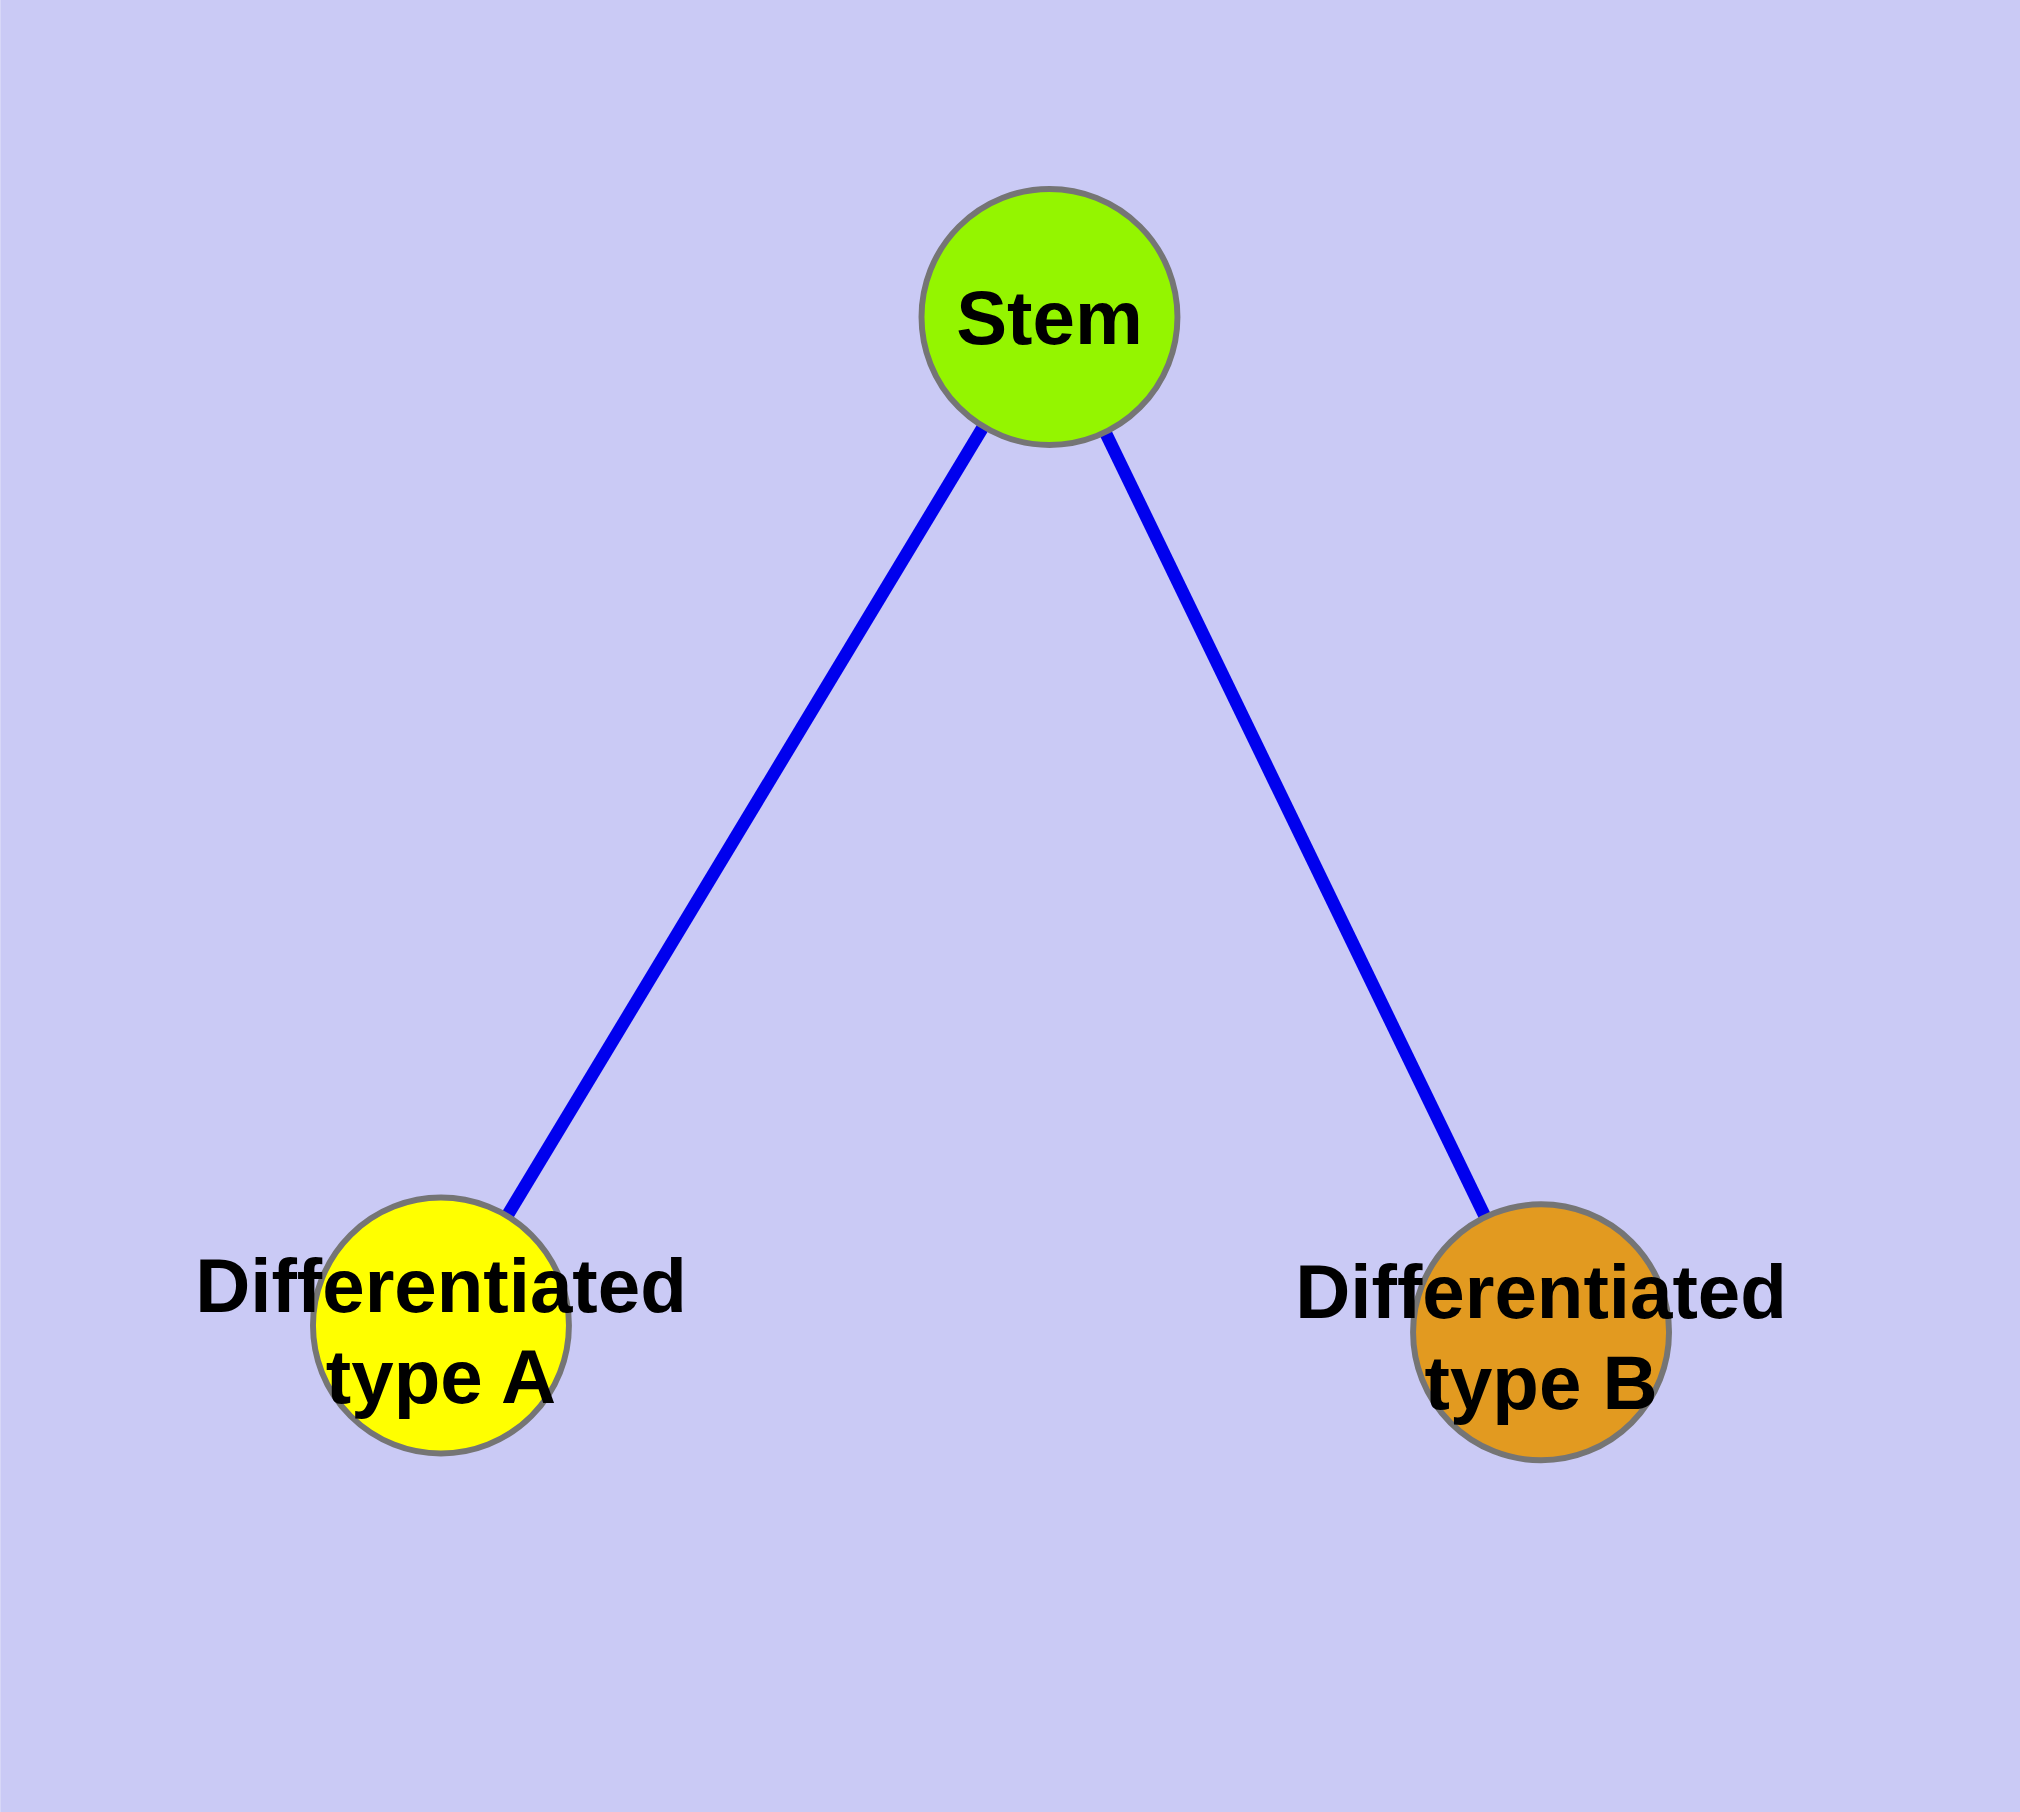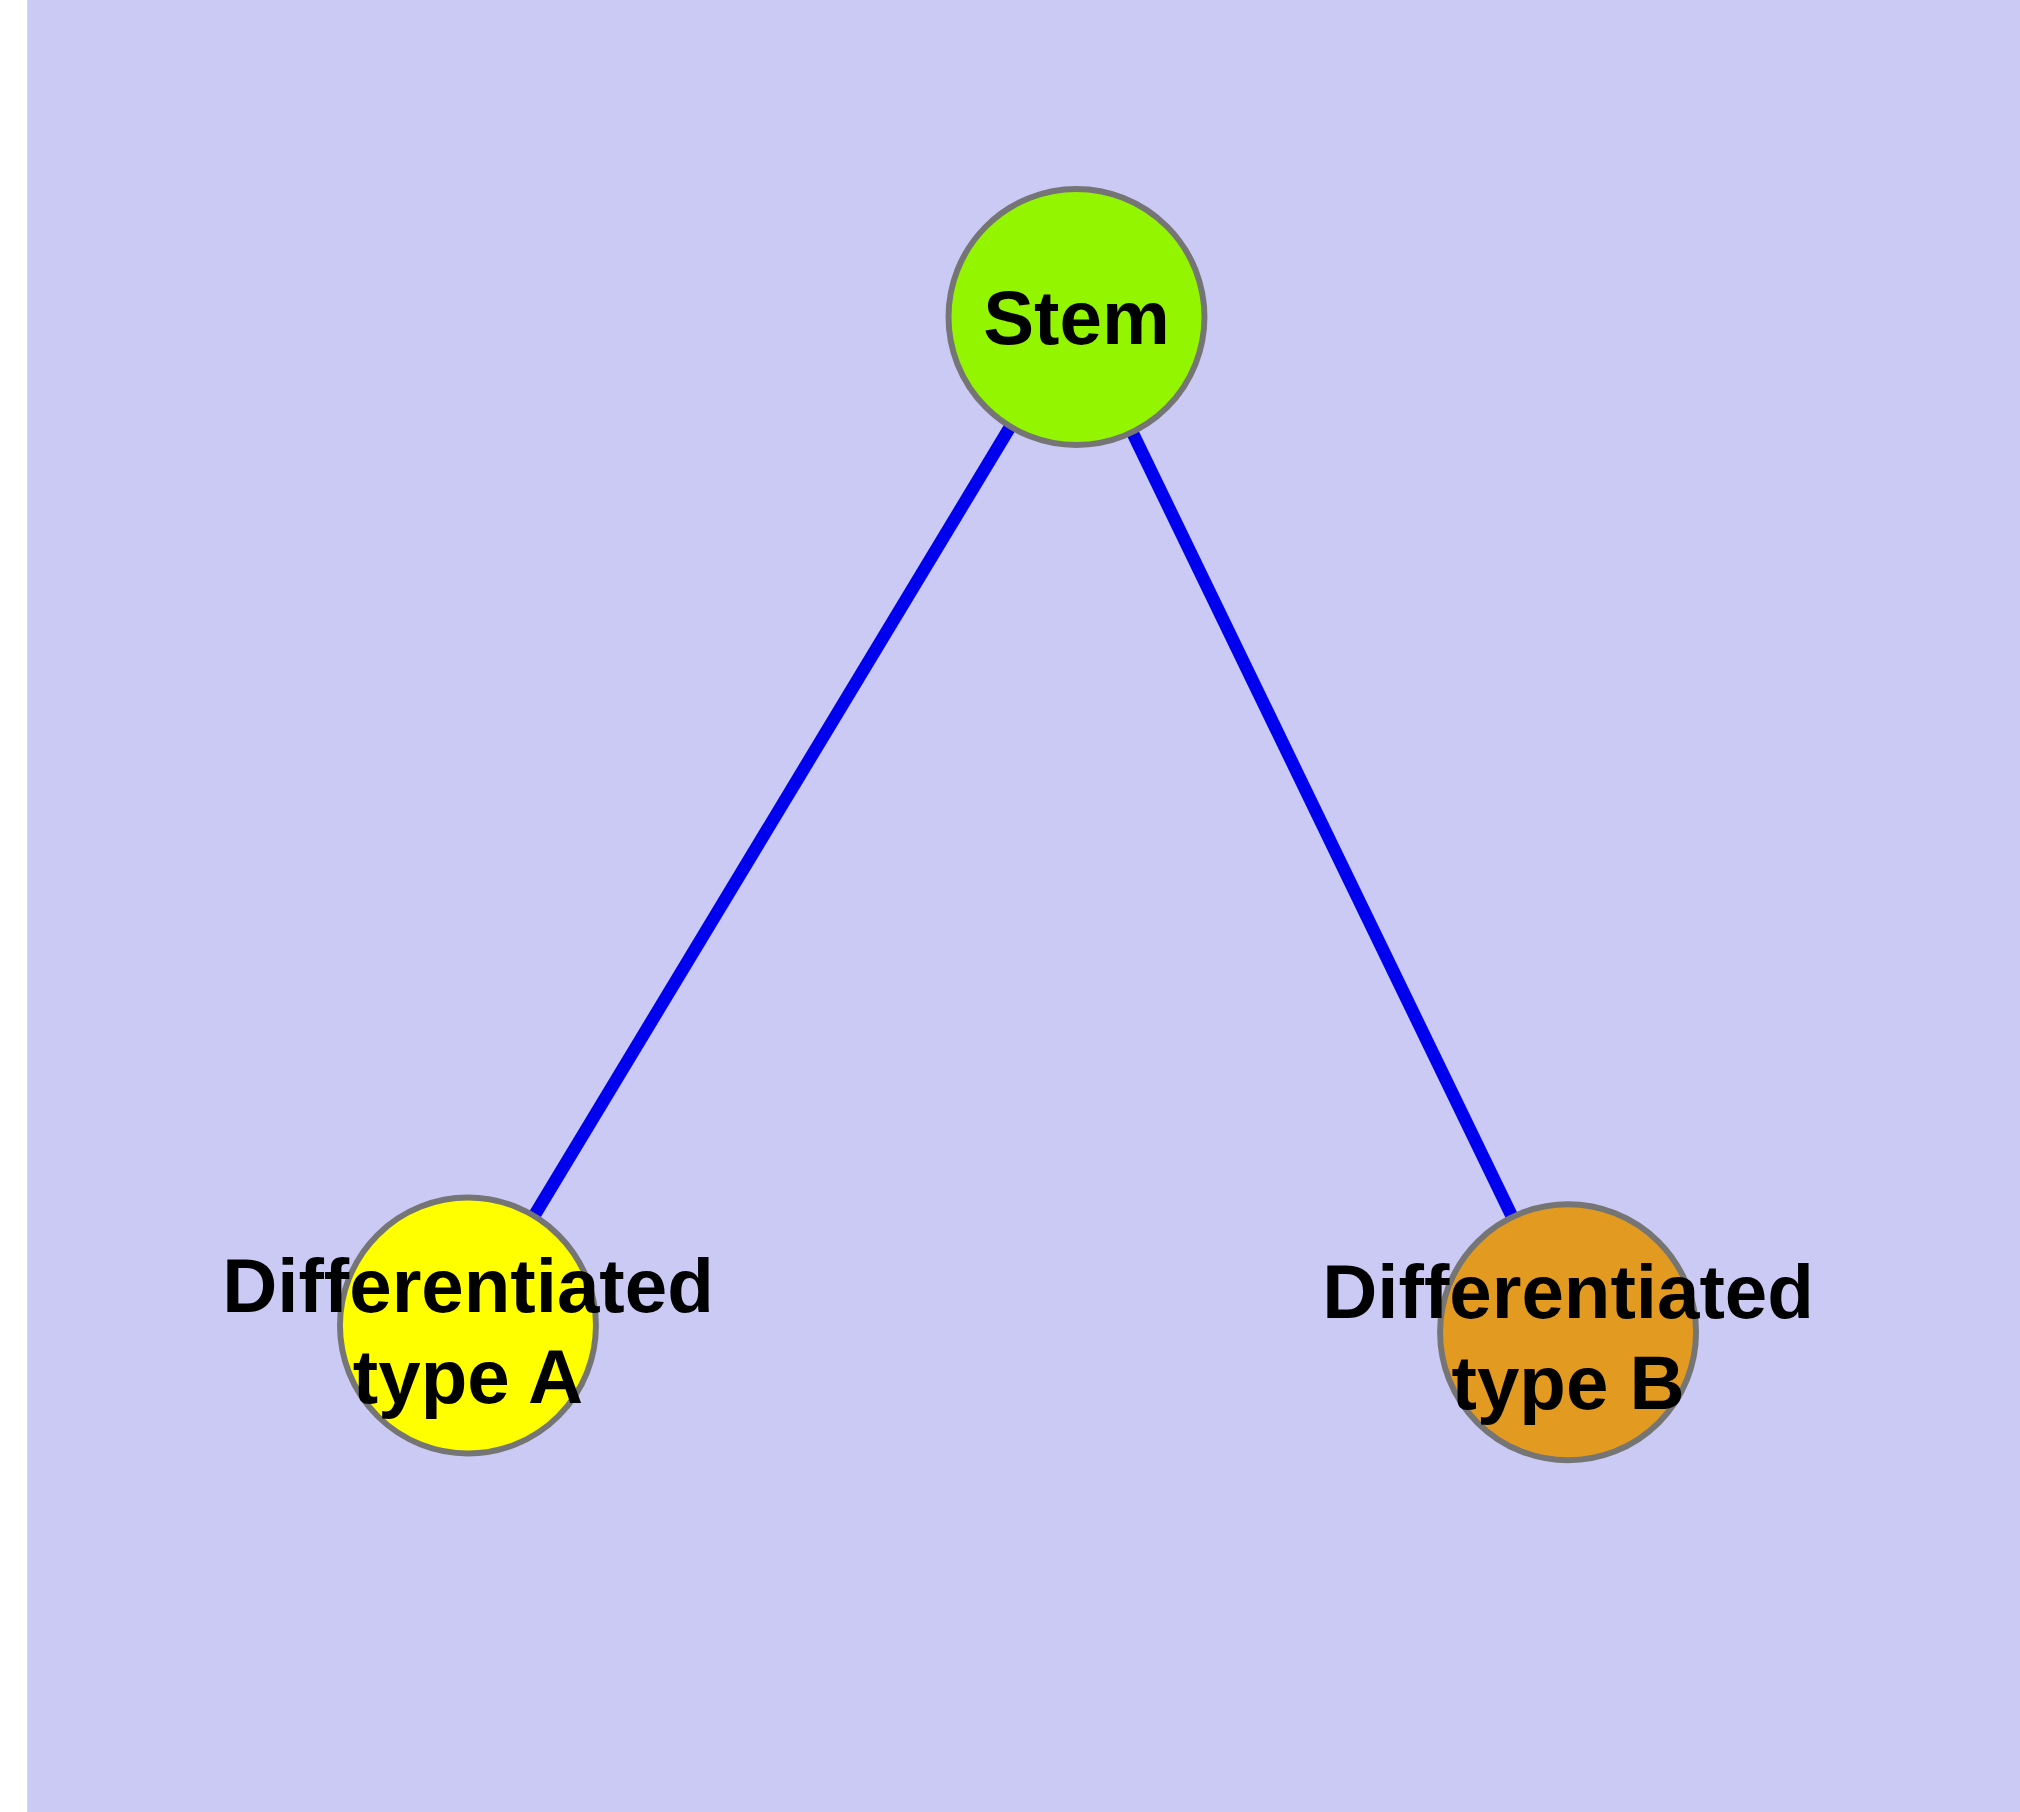--- a/index.html
+++ b/index.html
@@ -7,21 +7,20 @@
     padding: 0;
     width: 2021px;
     height: 1812px;
     overflow: hidden;
     font-family: "Liberation Sans", sans-serif;
   }
   #stage {
     position: relative;
     width: 1729px;
     height: 1812px;
-    padding-left: 27px;
   }
   svg.graph {
     display: block;
     width: 2021px;
     height: 1812px;
   }
   .edge {
     stroke-width: 15;
     stroke-linecap: butt;
   }

